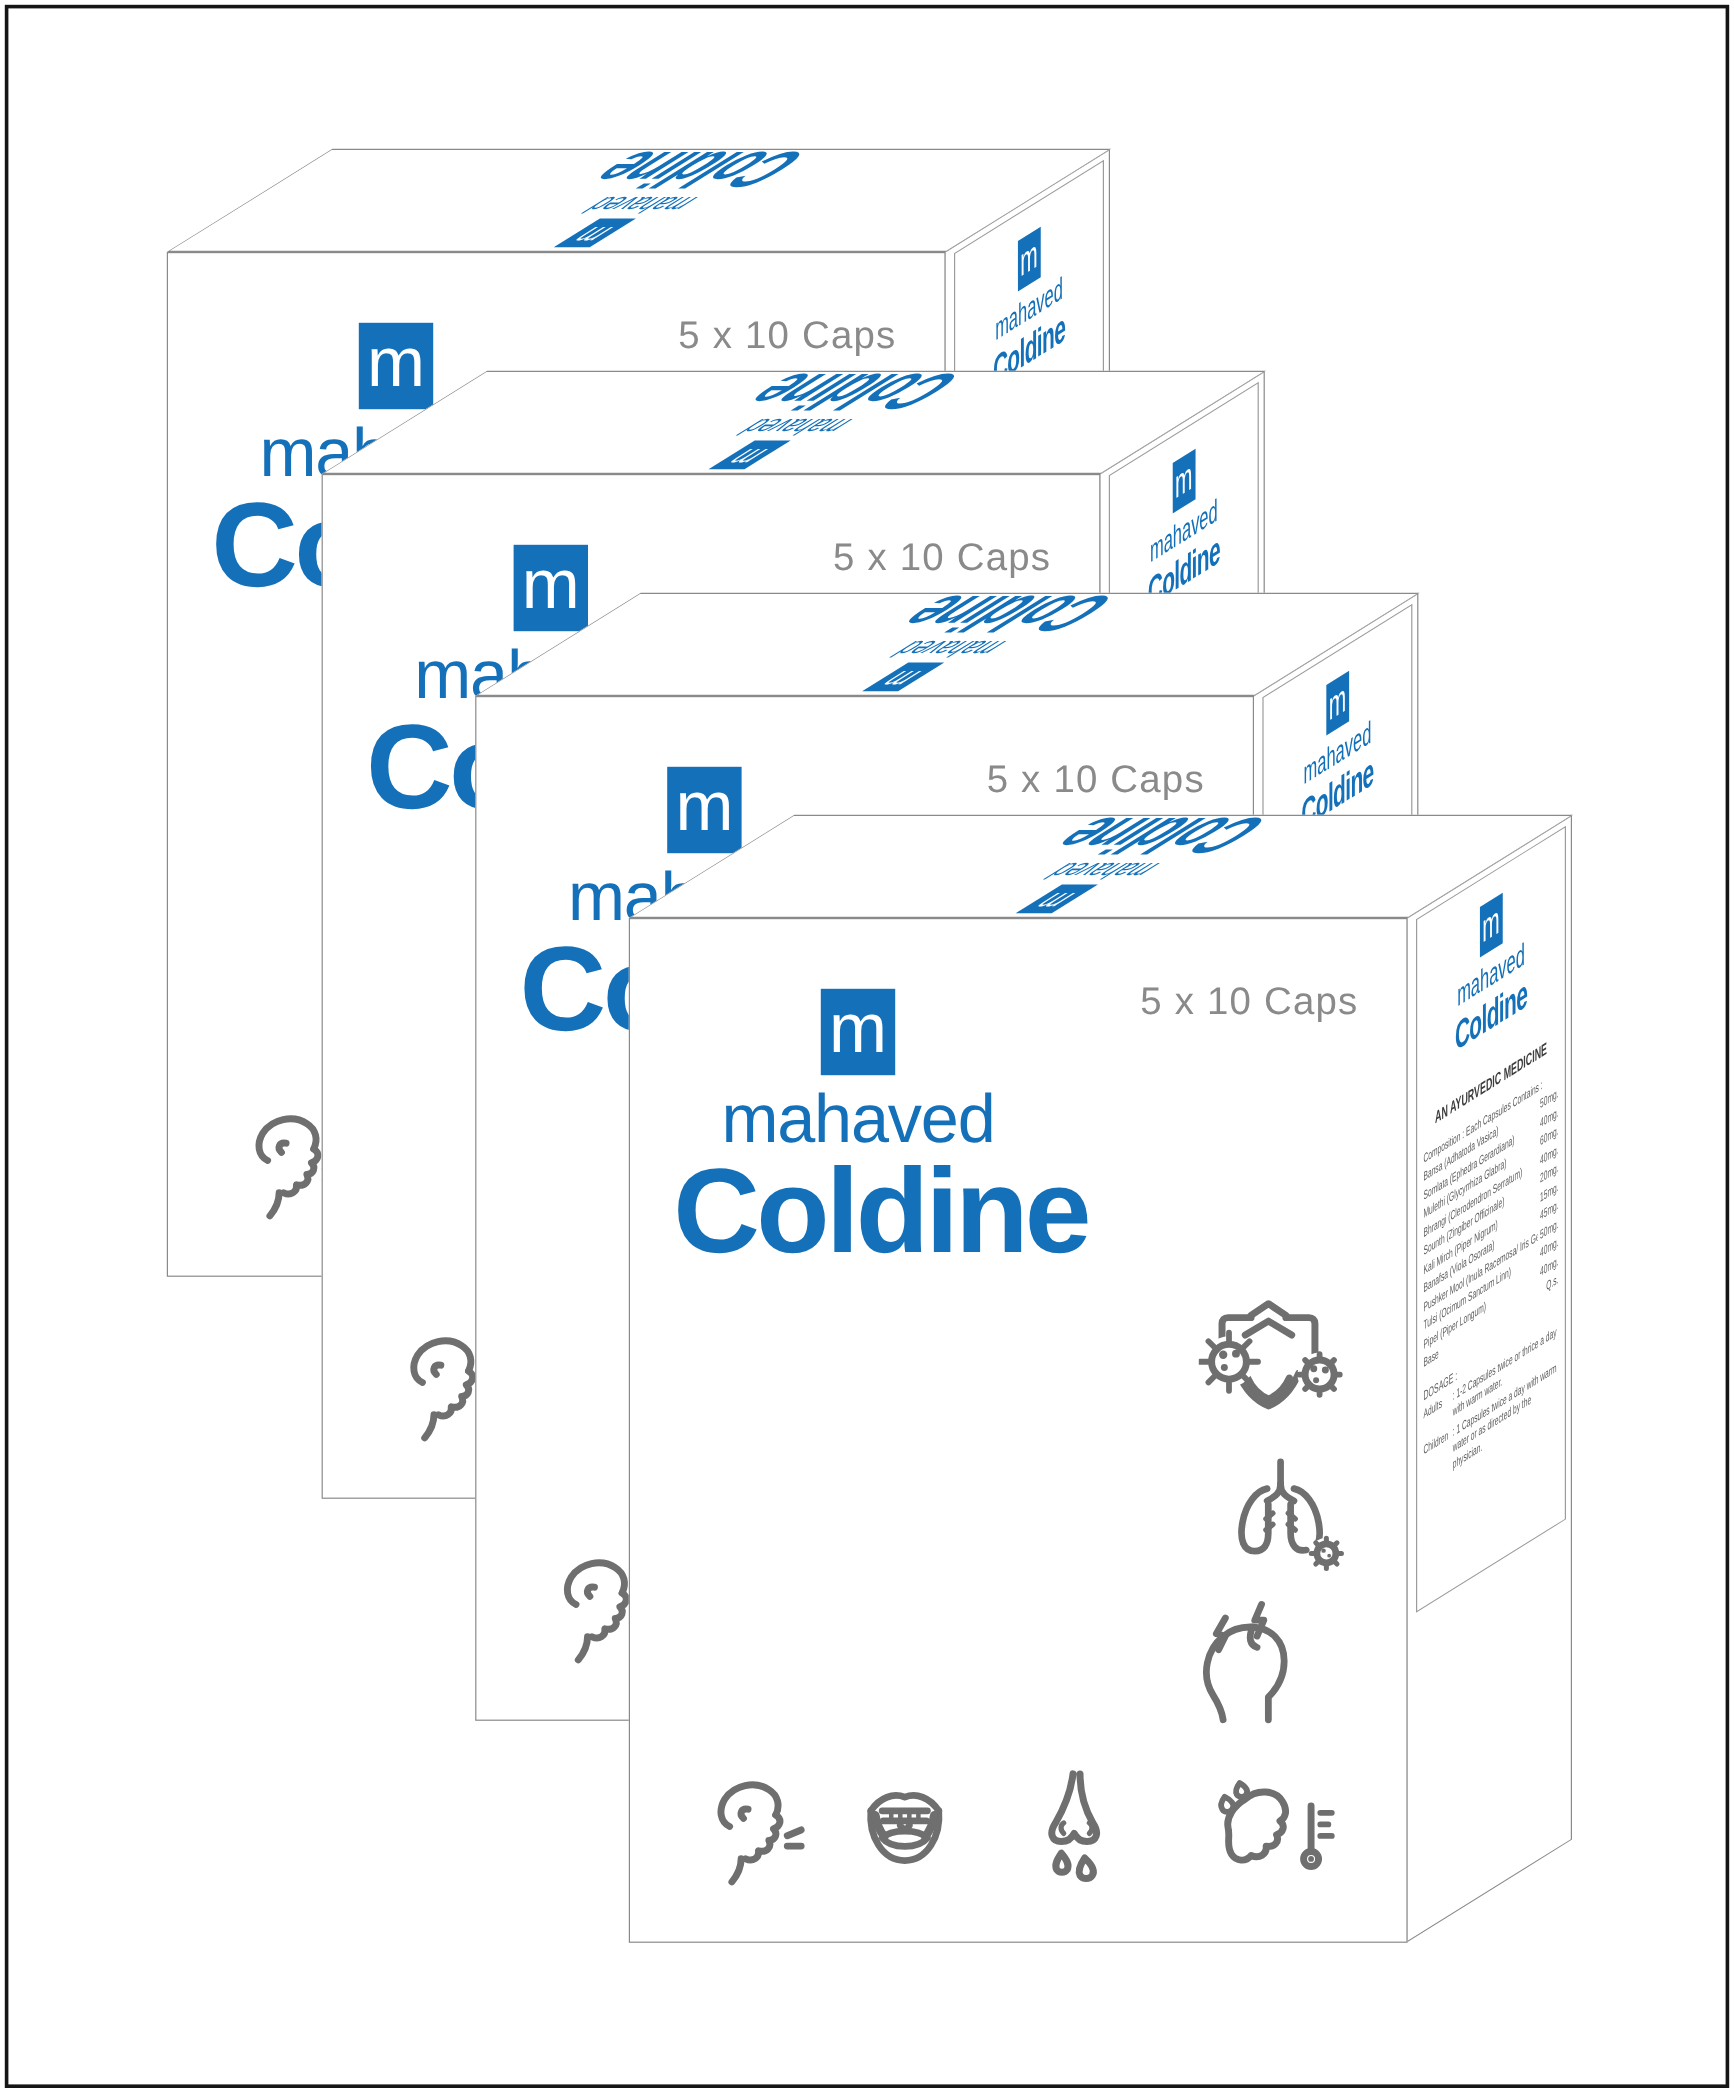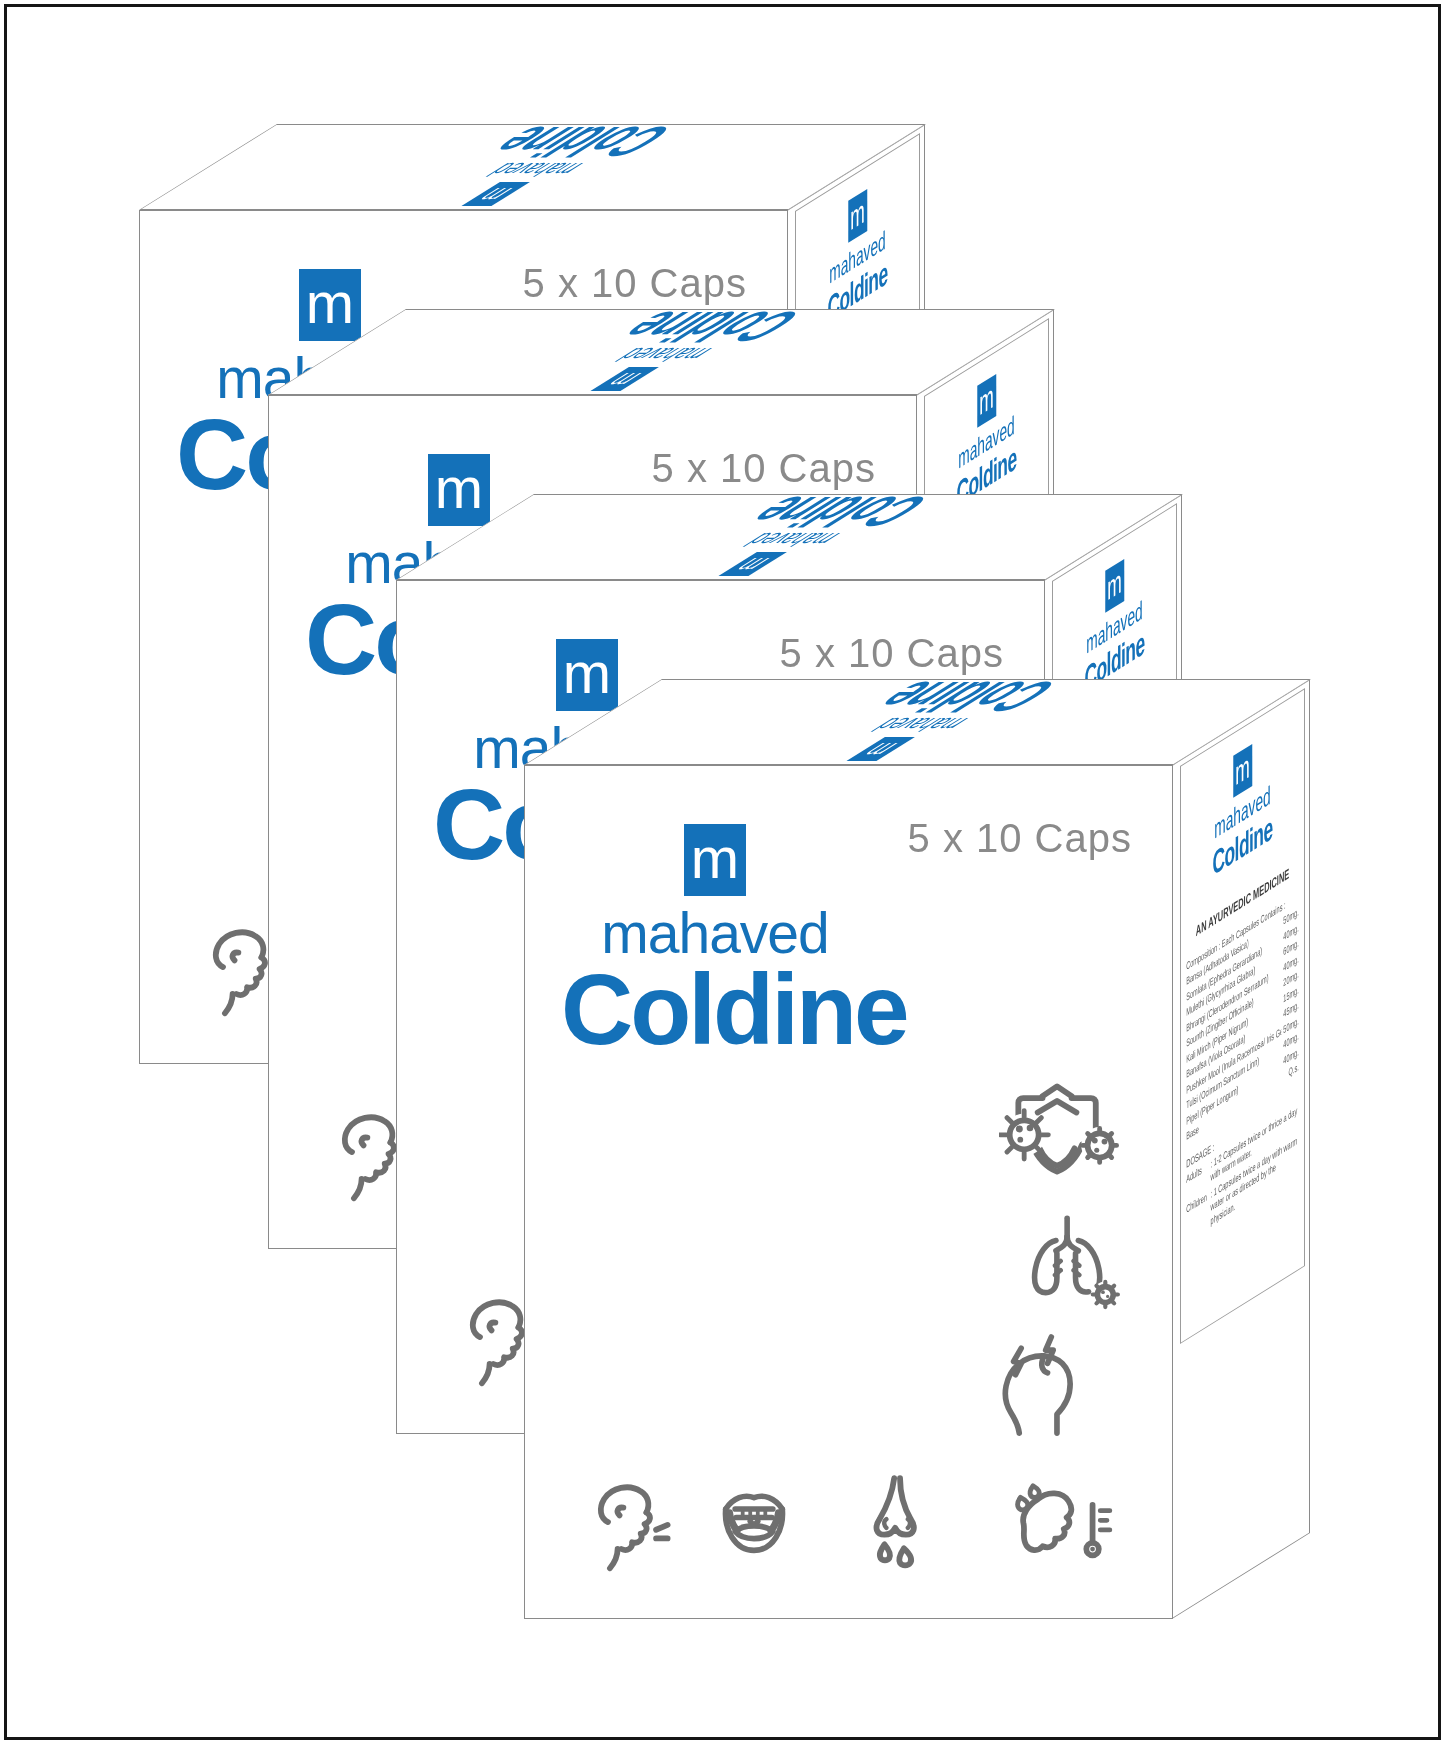--- a/index.html
+++ b/index.html
@@ -27,21 +27,21 @@
   .face-side{left:647.5px;top:0;width:138px;height:854px;transform:skewY(-31.93deg);transform-origin:0 0;z-index:1;overflow:hidden}
 
   
   .logo{background:var(--brand-blue);color:#fff;display:flex;align-items:center;justify-content:center;font-weight:400}
 
   
   .brand-block{position:absolute;left:36px;top:58px;width:308px;text-align:center}
   .logo-front{width:62px;height:72px;font-size:58px;margin:0 auto;padding-bottom:6px}
   .front-brand-name{font-size:57px;color:var(--brand-blue);line-height:1;margin-top:9px;letter-spacing:-1px}
   .front-product-name{font-size:100px;color:var(--brand-blue);font-weight:600;line-height:.8;margin-top:7px;letter-spacing:-3px}
-  .pack-size{position:absolute;top:50px;right:40px;font-size:40px;color:var(--pack-gray);letter-spacing:1px}
+  .pack-size{position:absolute;top:50px;right:40px;font-size:32px;color:var(--pack-gray);letter-spacing:1px}
 
   
   .top-brand{position:absolute;left:170px;bottom:1px;width:320px;height:84px;transform:rotate(180deg);display:flex;flex-direction:column;align-items:center;justify-content:flex-end}
   .logo-topface{width:30px;height:24px;font-size:21px;padding-bottom:2px}
   .top-brand-name{font-size:19px;color:var(--brand-blue);line-height:1;margin-top:3px}
   .top-product-name{font-size:42px;color:var(--brand-blue);font-weight:600;line-height:.8;margin-top:2px;letter-spacing:-1px}
 
   
   .side-label{position:absolute;left:7px;top:5px;width:125px;height:578px;border:1px solid #9c9c9c;overflow:hidden;background:#fff}
   .side-inner{width:233px;transform:scaleX(.528);transform-origin:0 0;padding:22px 10px 0;text-align:center}

